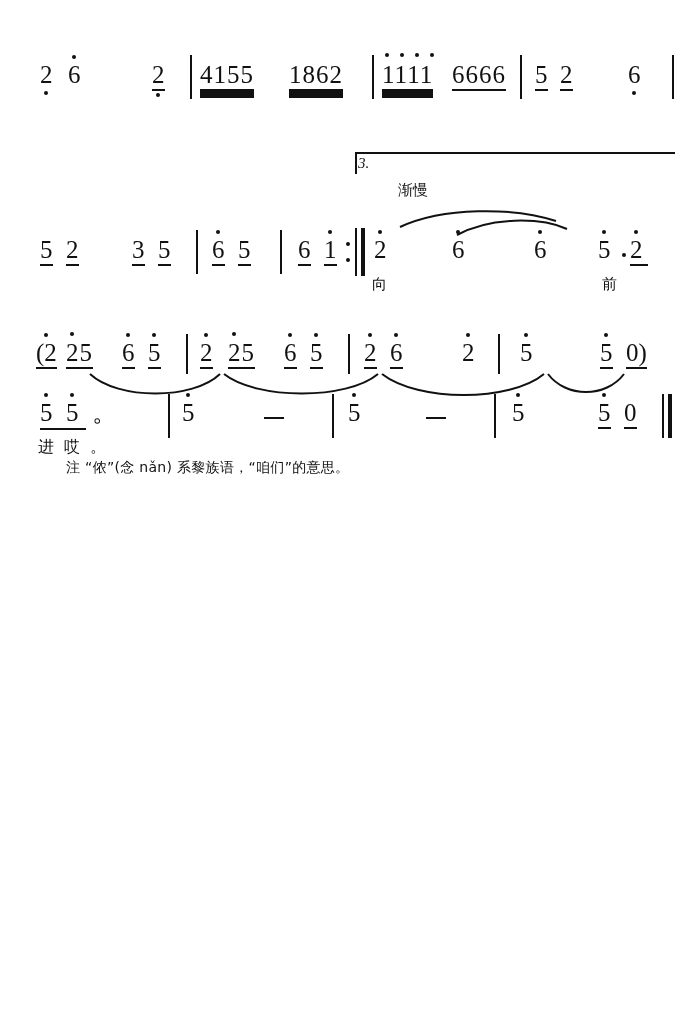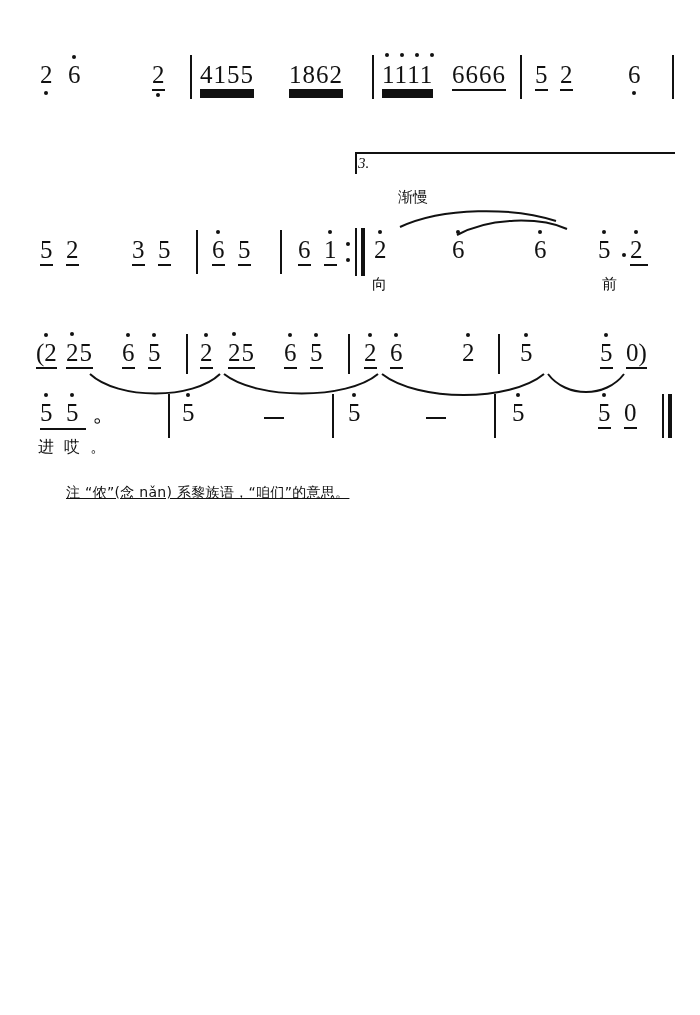--- a/index.html
+++ b/index.html
@@ -100,21 +100,21 @@
   <div class="note num" style="left:628px;top:62px;">
     <span class="g dot-dn">6</span>
   </div>
 
   <div class="bar" style="left:672px;top:55px;height:44px;"></div>
 
   <div class="vline" style="left:355px;top:152px;height:22px;"></div>
   <div class="hline" style="left:355px;top:152px;width:320px;"></div>
   <div class="mark ital" style="left:358px;top:155px;font-family:'Liberation Serif',serif;font-size:15px;">3.</div>
 
-  <div class="mark" style="left:398px;top:188px;font-size:15px;">渐慢</div>
+  <div class="mark" style="left:398px;top:181px;font-size:15px;">渐慢</div>
 
   <div class="tie" style="left:398px;top:205px;">
     <svg width="160" height="26">
         <path d="M2 22 C 45 2, 115 2, 158 16" stroke="#111" stroke-width="2" fill="none"></path>
       </svg>
   </div>
   <div class="tie" style="left:455px;top:215px;">
     <svg width="115" height="24">
         <path d="M2 20 C 35 2, 85 2, 112 14" stroke="#111" stroke-width="2" fill="none"></path>
       </svg>
@@ -301,15 +301,15 @@
     <span class="g beam1">0</span>
   </div>
 
   <div class="bar" style="left:662px;top:394px;height:44px;"></div>
   <div class="thickbar" style="left:668px;top:394px;height:44px;"></div>
 
   <div class="lyric" style="left:38px;top:437px;font-size:16px;">进</div>
   <div class="lyric" style="left:64px;top:437px;font-size:16px;">哎</div>
   <div class="lyric" style="left:90px;top:437px;font-size:16px;">。</div>
 
-  <div class="footnote" style="left:66px;top:484px;text-decoration:underline;">注  “侬”(念 nǎn) 系黎族语，“咱们”的意思。</div>
+  <div class="footnote" style="left:66px;top:459px;">注  “侬”(念 nǎn) 系黎族语，“咱们”的意思。</div>
 
 </div>
 
 </body></html>

